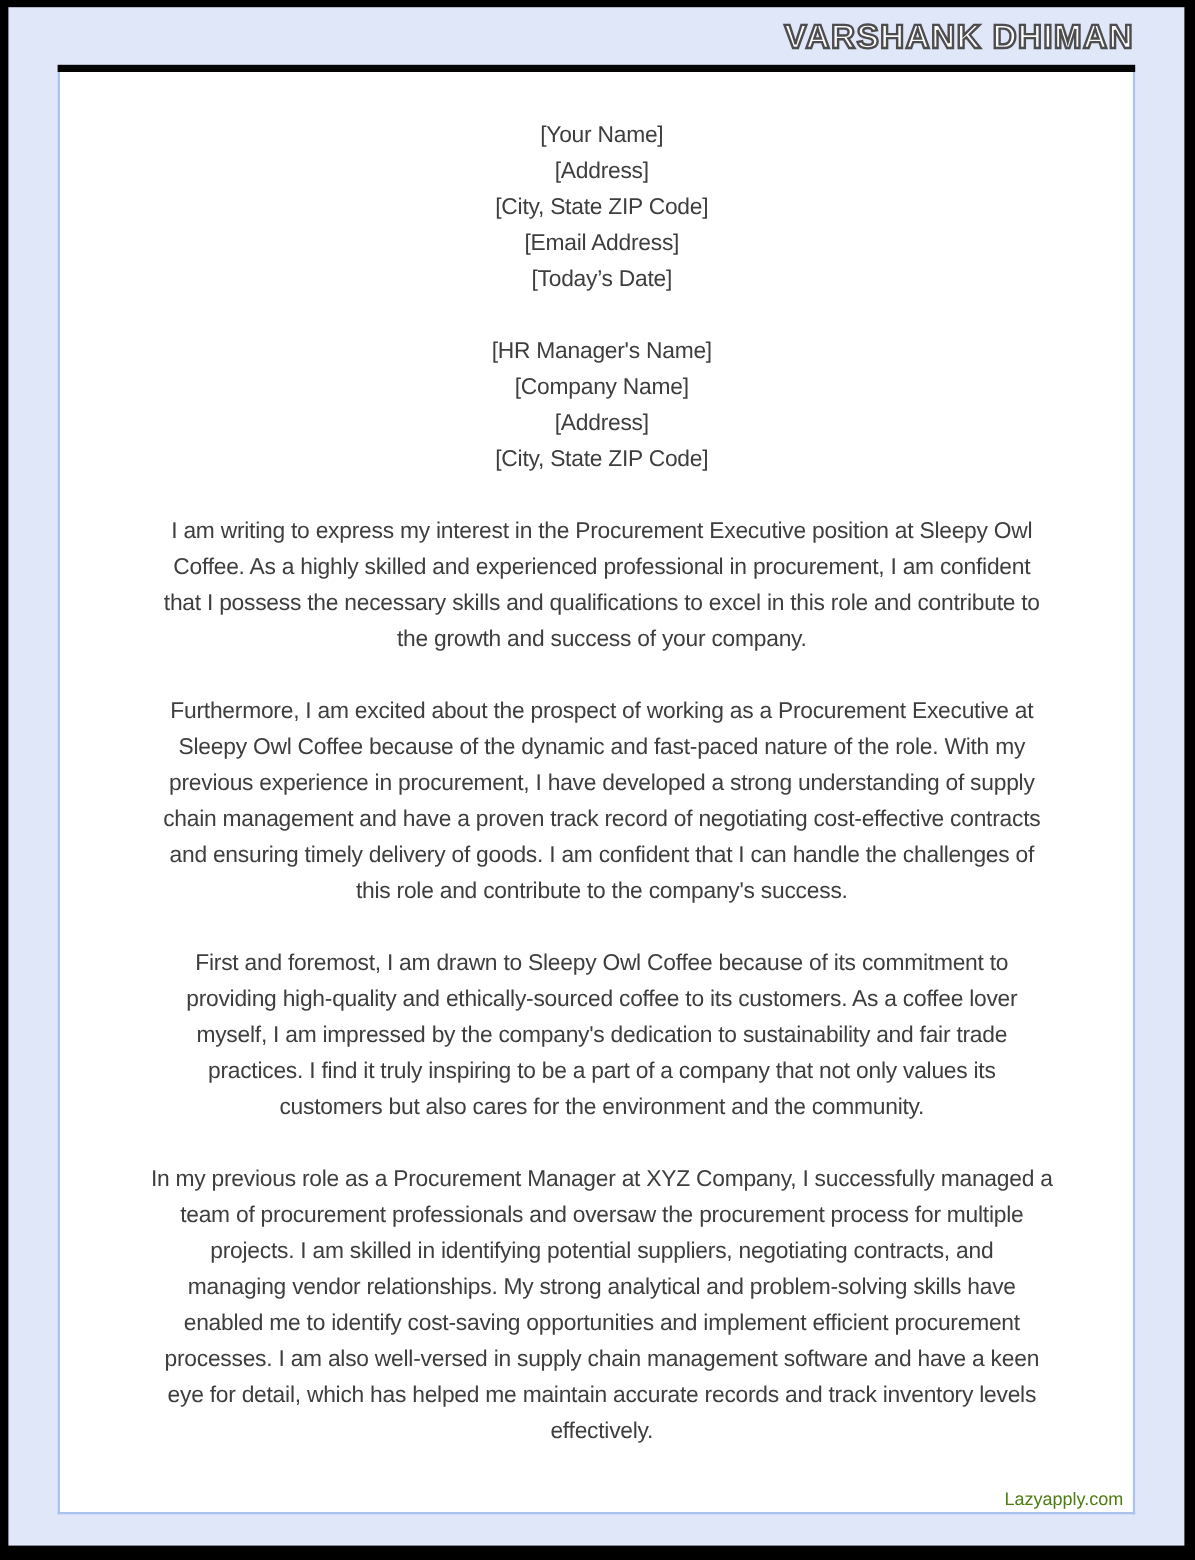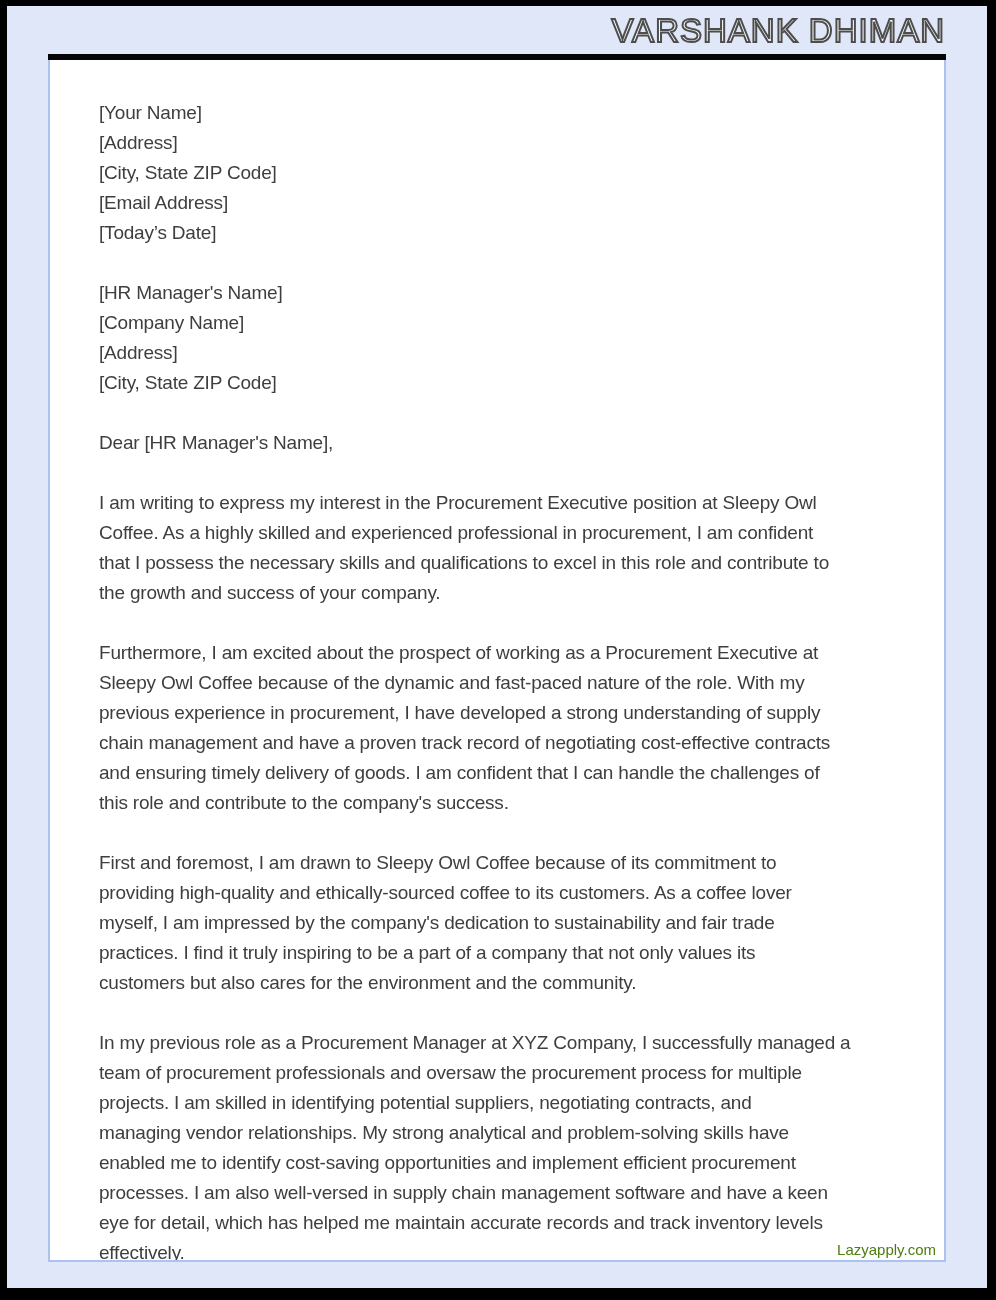--- a/index.html
+++ b/index.html
@@ -13,22 +13,22 @@
   .canvas {
     position: absolute;
     left: 7px; top: 6px; right: 9px; bottom: 12px;
     background: #dfe7f9;
   }
   .brand {
     position: absolute;
     top: 2px; right: 42px; height: 46px;
     display: flex; align-items: center;
     font-family: "Liberation Sans", sans-serif;
-    font-size: 33px;
-    font-weight: 400;
+    font-size: 28px;
+    font-weight: 700;
     letter-spacing: 1px;
     color: #4d4d4d;
     white-space: nowrap;
   }
   @supports (-webkit-text-stroke: 1px black) {
     .brand {
       color: #fcfcfe;
       -webkit-text-stroke: 2px #4d4d4d;
     }
   }
@@ -51,20 +51,21 @@
   .letter {
     padding: 38px 40px 0 49px;
     font-size: 19px;
     line-height: 30px;
     letter-spacing: -0.2px;
     color: #3e3e3e;
   }
   .block, .para {
     white-space: pre;
     margin: 0 0 30px 0;
+    text-align: center;
   }
   .watermark {
     position: absolute;
     right: 8px; bottom: 0px;
     font-size: 15px;
     line-height: 20px;
     letter-spacing: 0;
     color: #4d7c0f;
   }
 </style>
@@ -84,21 +85,20 @@
 [Address]
 [City, State ZIP Code]
 [Email Address]
 [Today’s Date]</div>
 
       <div class="block">[HR Manager's Name]
 [Company Name]
 [Address]
 [City, State ZIP Code]</div>
 
-      <div class="block">Dear [HR Manager's Name],</div>
 
       <div class="para">I am writing to express my interest in the Procurement Executive position at Sleepy Owl
 Coffee. As a highly skilled and experienced professional in procurement, I am confident
 that I possess the necessary skills and qualifications to excel in this role and contribute to
 the growth and success of your company.</div>
 
       <div class="para">Furthermore, I am excited about the prospect of working as a Procurement Executive at
 Sleepy Owl Coffee because of the dynamic and fast-paced nature of the role. With my
 previous experience in procurement, I have developed a strong understanding of supply
 chain management and have a proven track record of negotiating cost-effective contracts

